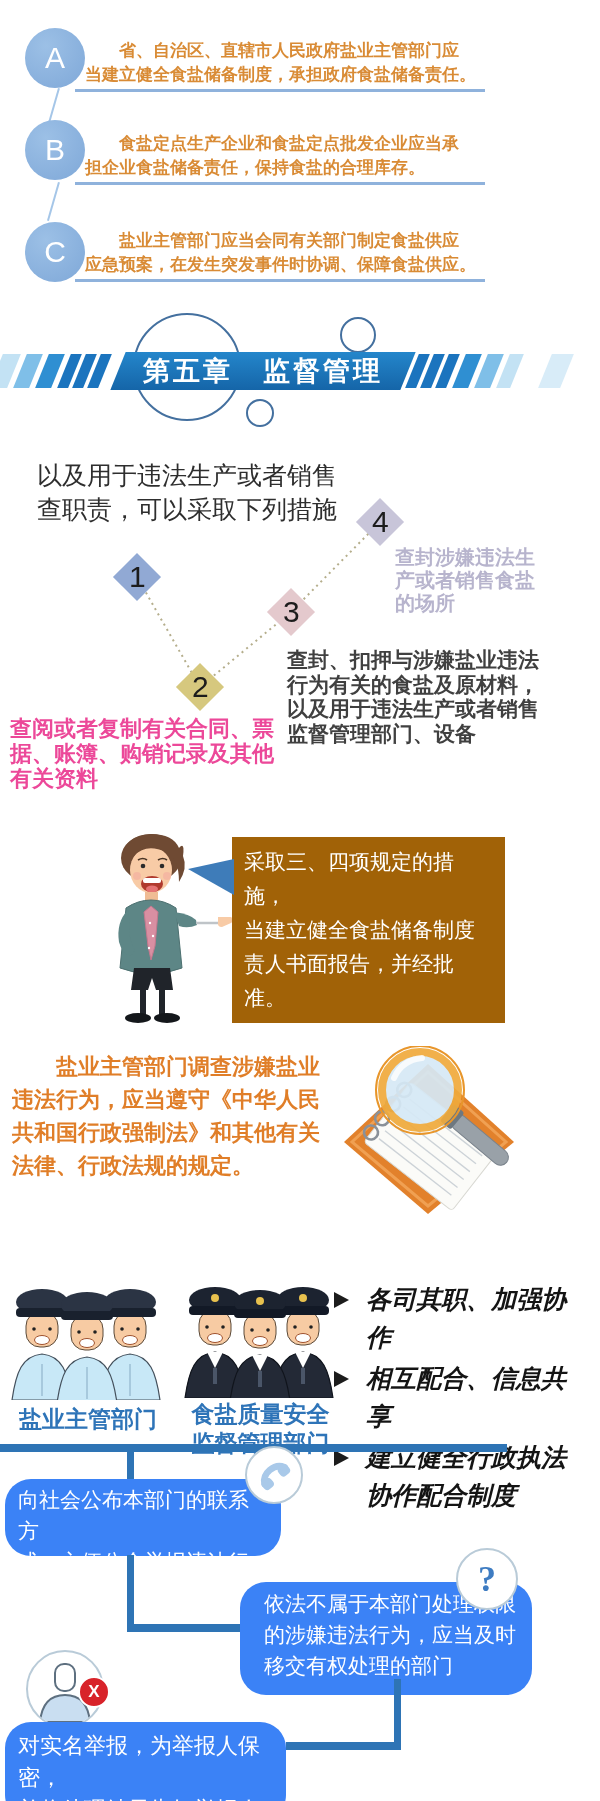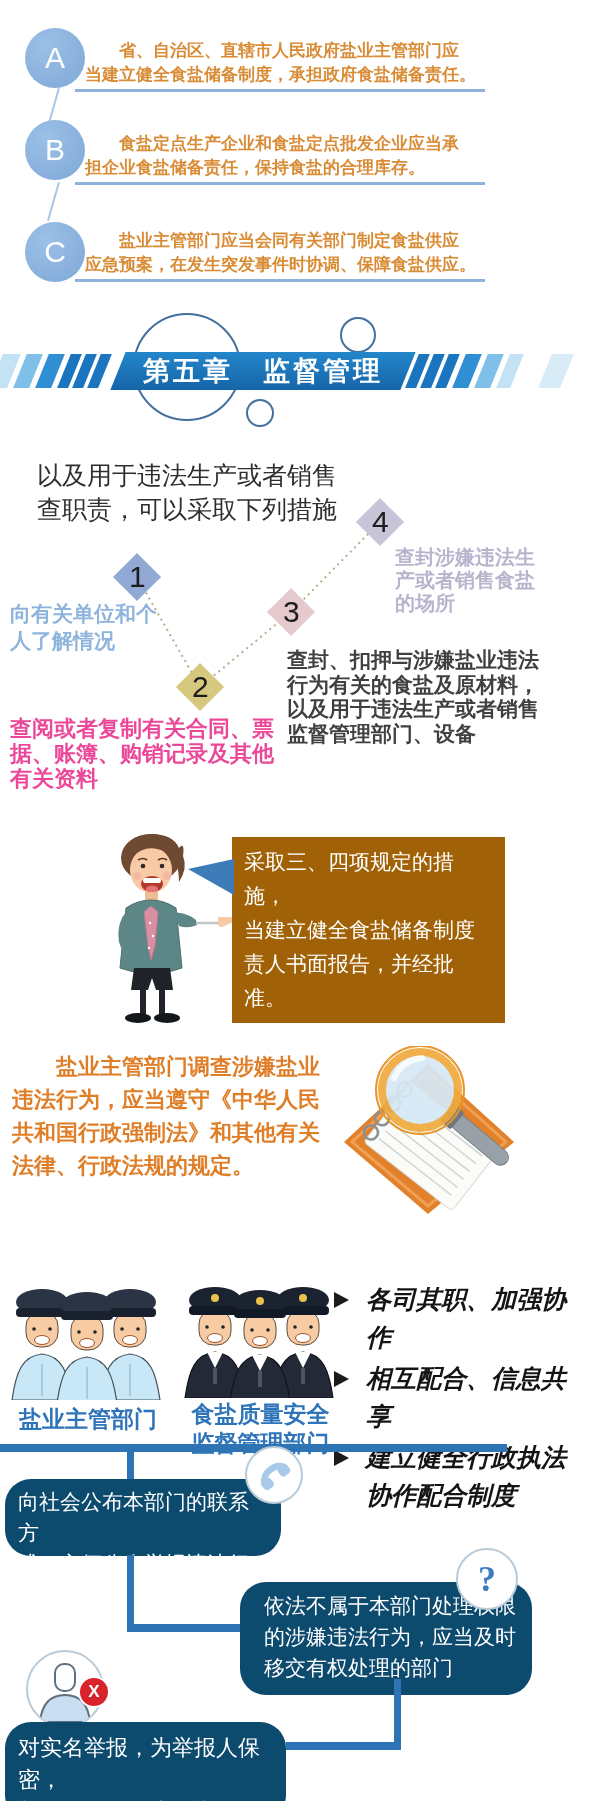--- a/index.html
+++ b/index.html
@@ -43,21 +43,21 @@
   
   .dept-label{color:#2e74b8;font-size:23px;line-height:29px;font-weight:bold;text-align:center;}
   .principles{list-style:none;margin:0;padding:0;width:240px;font-family:Liberation Serif, serif;}
   .principles li{position:relative;padding-left:34px;font-size:25px;line-height:38px;
     font-style:italic;font-weight:600;color:#141414;margin-bottom:3px;}
   .tri{position:absolute;left:2px;top:11px;width:0;height:0;
     border-left:15px solid #1c1c1c;border-top:8px solid transparent;border-bottom:8px solid transparent;}
 
   
   .flow{background:#2e74b5;}
-  .bluebox{background:#0c4a6e;border-radius:26px;color:#fff;font-size:21px;line-height:31px;}
+  .bluebox{background:#3b82f6;border-radius:26px;color:#fff;font-size:21px;line-height:31px;font-family:Liberation Mono, monospace;}
   .icon-circle{border:2px solid #b9cbd8;border-radius:50%;background:#fff;
     display:flex;align-items:center;justify-content:center;}
   .qmark{color:#3e7cc2;font-size:36px;font-weight:bold;font-family:"Liberation Serif","DejaVu Serif",serif;}
   .x-badge{position:absolute;width:28px;height:28px;border-radius:50%;background:#d8232a;
     color:#fff;font-size:17px;font-weight:bold;display:flex;align-items:center;justify-content:center;
     border:2px solid #fff;}
 </style>
 </head>
 <body>
 
@@ -127,24 +127,20 @@
   <div class="abs diamond" style="left:183px;top:670px;background:#d6c87e;">
     <span>2</span>
   </div>
   <div class="abs diamond" style="left:274px;top:595px;background:#e4c9cd;">
     <span>3</span>
   </div>
   <div class="abs diamond" style="left:363px;top:505px;background:#c8c5d9;">
     <span>4</span>
   </div>
 
-  <div class="abs mlabel" style="left:10px;top:600px;width:160px;font-size:21px;line-height:27px;color:#8fb4dc;">
-    <div class="ln">向有关单位和个</div>
-    <div class="ln">人了解情况</div>
-  </div>
   <div class="abs mlabel" style="left:395px;top:546px;width:150px;font-size:20px;line-height:23px;color:#b7b4cd;">
     <div class="ln">查封涉嫌违法生</div>
     <div class="ln">产或者销售食盐</div>
     <div class="ln">的场所</div>
   </div>
   <div class="abs mlabel" style="left:287px;top:648px;width:272px;font-size:21px;line-height:24.5px;color:#404040;">
     <div class="ln">查封、扣押与涉嫌盐业违法</div>
     <div class="ln">行为有关的食盐及原材料，</div>
     <div class="ln">以及用于违法生产或者销售</div>
     <div class="ln">监督管理部门、设备</div>

